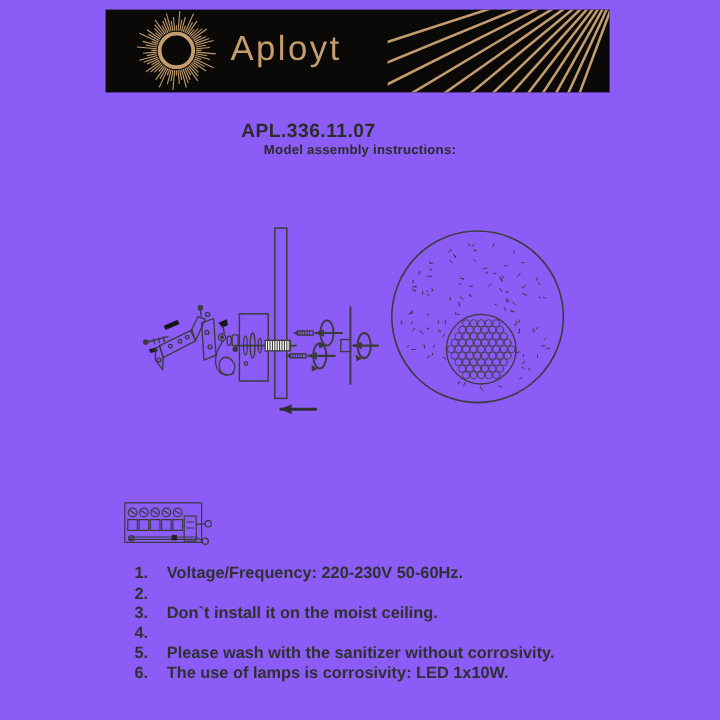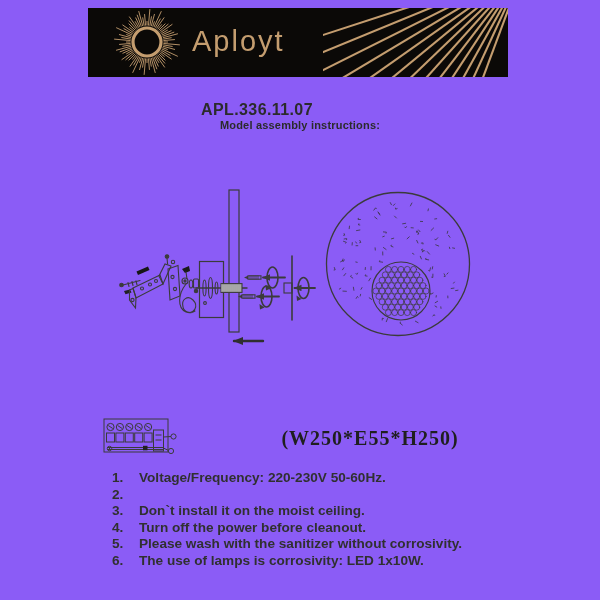--- a/index.html
+++ b/index.html
@@ -431,37 +431,35 @@
       <rect x="157.5" y="431" width="10" height="21"></rect>
       <line x1="159.5" y1="436" x2="165.5" y2="436"></line>
       <line x1="159.5" y1="441" x2="165.5" y2="441"></line>
       <line x1="167.5" y1="438" x2="175" y2="437.5"></line>
       <circle cx="177.5" cy="437.5" r="2.6"></circle>
       <line x1="167.5" y1="449" x2="172.5" y2="451.5"></line>
       <circle cx="175" cy="452" r="2.6"></circle>
     </g>
   </svg>
 
-  <div class="dims">(W250*E55*H250)</div>
 
   <ol class="instructions">
     <li>
       <span class="num">1.</span>
       <span>Voltage/Frequency: 220-230V 50-60Hz.</span>
     </li>
     <li>
       <span class="num">2.</span>
     </li>
     <li>
       <span class="num">3.</span>
       <span>Don`t install it on the moist ceiling.</span>
     </li>
     <li>
       <span class="num">4.</span>
-      <span>Turn off the power before cleanout.</span>
     </li>
     <li>
       <span class="num">5.</span>
       <span>Please wash with the sanitizer without corrosivity.</span>
     </li>
     <li>
       <span class="num">6.</span>
       <span>The use of lamps is corrosivity: LED 1x10W.</span>
     </li>
   </ol>

